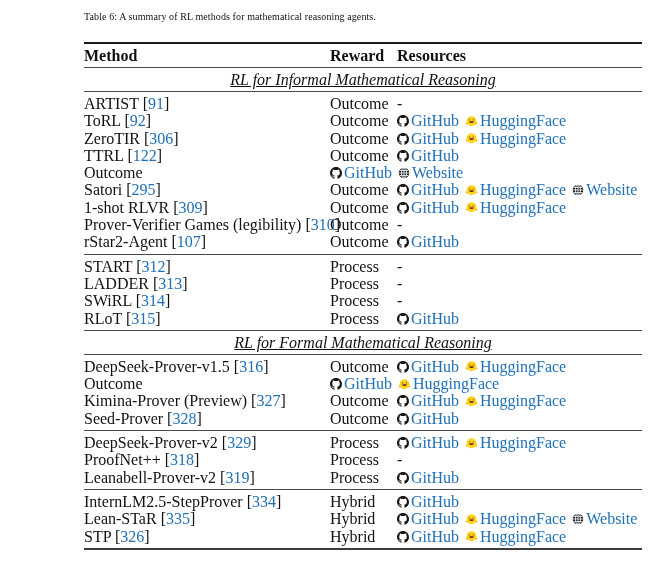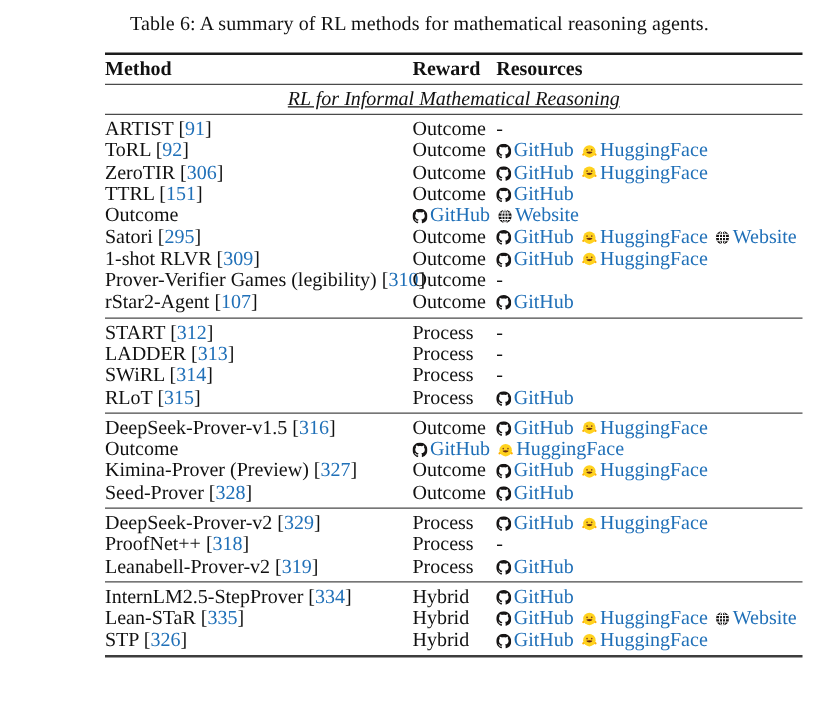--- a/index.html
+++ b/index.html
@@ -7,23 +7,22 @@
     width: 660px; height: 581px;
     background: #ffffff;
     font-family: "Liberation Serif", serif;
     color: #111111;
     position: relative;
     overflow: hidden;
   }
   .caption {
     position: absolute;
     left: 84px; top: 11px;
-    font-size: 16px;
+    font-size: 10px;
     letter-spacing: .1px;
-    margin-left: 20px;
   }
   .tbl {
     position: absolute;
     left: 84px; top: 42px;
     width: 558px;
     border-top: 2.2px solid #1c1c1c;
     border-bottom: 2.2px solid #3d3d3d;
     font-size: 16px;
   }
   .thead {
@@ -133,21 +132,21 @@
                 <circle cx="8" cy="7.6" r="6.1" fill="#FFD21E"></circle>
                 <circle cx="5.7" cy="6" r="0.85" fill="#8a4b20"></circle>
                 <circle cx="10.3" cy="6" r="0.85" fill="#8a4b20"></circle>
                 <path d="M5 8.2c.8 2.2 5.2 2.2 6 0-1.5-.8-4.5-.8-6 0z" fill="#6b2f12"></path>
               </svg>
               <span>HuggingFace</span>
             </a>
           </div>
         </div>
         <div class="row">
-          <div><span>TTRL</span> <span>[</span><a href="#" class="cite">151</a><span>]</span></div>
+          <div><span>TTRL</span> <span>[</span><a href="#" class="cite">122</a><span>]</span></div>
           <div>Outcome</div>
           <div class="res">
             <a href="#" class="res-link">
               <svg class="icon" width="12" height="12" viewBox="0 0 16 16">
                 <path fill="#171515" d="M8 0C3.58 0 0 3.58 0 8c0 3.54 2.29 6.53 5.47 7.59.4.07.55-.17.55-.38 0-.19-.01-.82-.01-1.49-2.01.37-2.53-.49-2.69-.94-.09-.23-.48-.94-.82-1.13-.28-.15-.68-.52-.01-.53.63-.01 1.08.58 1.23.82.72 1.21 1.87.87 2.33.66.07-.52.28-.87.51-1.07-1.78-.2-3.64-.89-3.64-3.95 0-.87.31-1.59.82-2.15-.08-.2-.36-1.02.08-2.12 0 0 .67-.21 2.2.82.64-.18 1.32-.27 2-.27s1.36.09 2 .27c1.53-1.04 2.2-.82 2.2-.82.44 1.1.16 1.92.08 2.12.51.56.82 1.27.82 2.15 0 3.07-1.87 3.75-3.65 3.95.29.25.54.73.54 1.48 0 1.07-.01 1.93-.01 2.2 0 .21.15.46.55.38A8.01 8.01 0 0 0 16 8c0-4.42-3.58-8-8-8z"></path>
               </svg>
               <span>GitHub</span>
             </a>
           </div>
         </div>
@@ -282,20 +281,21 @@
           <div class="res">
             <a href="#" class="res-link">
               <svg class="icon" width="12" height="12" viewBox="0 0 16 16">
                 <path fill="#171515" d="M8 0C3.58 0 0 3.58 0 8c0 3.54 2.29 6.53 5.47 7.59.4.07.55-.17.55-.38 0-.19-.01-.82-.01-1.49-2.01.37-2.53-.49-2.69-.94-.09-.23-.48-.94-.82-1.13-.28-.15-.68-.52-.01-.53.63-.01 1.08.58 1.23.82.72 1.21 1.87.87 2.33.66.07-.52.28-.87.51-1.07-1.78-.2-3.64-.89-3.64-3.95 0-.87.31-1.59.82-2.15-.08-.2-.36-1.02.08-2.12 0 0 .67-.21 2.2.82.64-.18 1.32-.27 2-.27s1.36.09 2 .27c1.53-1.04 2.2-.82 2.2-.82.44 1.1.16 1.92.08 2.12.51.56.82 1.27.82 2.15 0 3.07-1.87 3.75-3.65 3.95.29.25.54.73.54 1.48 0 1.07-.01 1.93-.01 2.2 0 .21.15.46.55.38A8.01 8.01 0 0 0 16 8c0-4.42-3.58-8-8-8z"></path>
               </svg>
               <span>GitHub</span>
             </a>
           </div>
         </div>
       </div>
+      <div class="section">RL for Formal Mathematical Reasoning</div>
       <div class="group">
         <div class="row">
           <div><span>DeepSeek-Prover-v1.5</span> <span>[</span><a href="#" class="cite">316</a><span>]</span></div>
           <div>Outcome</div>
           <div class="res">
             <a href="#" class="res-link">
               <svg class="icon" width="12" height="12" viewBox="0 0 16 16">
                 <path fill="#171515" d="M8 0C3.58 0 0 3.58 0 8c0 3.54 2.29 6.53 5.47 7.59.4.07.55-.17.55-.38 0-.19-.01-.82-.01-1.49-2.01.37-2.53-.49-2.69-.94-.09-.23-.48-.94-.82-1.13-.28-.15-.68-.52-.01-.53.63-.01 1.08.58 1.23.82.72 1.21 1.87.87 2.33.66.07-.52.28-.87.51-1.07-1.78-.2-3.64-.89-3.64-3.95 0-.87.31-1.59.82-2.15-.08-.2-.36-1.02.08-2.12 0 0 .67-.21 2.2.82.64-.18 1.32-.27 2-.27s1.36.09 2 .27c1.53-1.04 2.2-.82 2.2-.82.44 1.1.16 1.92.08 2.12.51.56.82 1.27.82 2.15 0 3.07-1.87 3.75-3.65 3.95.29.25.54.73.54 1.48 0 1.07-.01 1.93-.01 2.2 0 .21.15.46.55.38A8.01 8.01 0 0 0 16 8c0-4.42-3.58-8-8-8z"></path>
               </svg>
               <span>GitHub</span>

